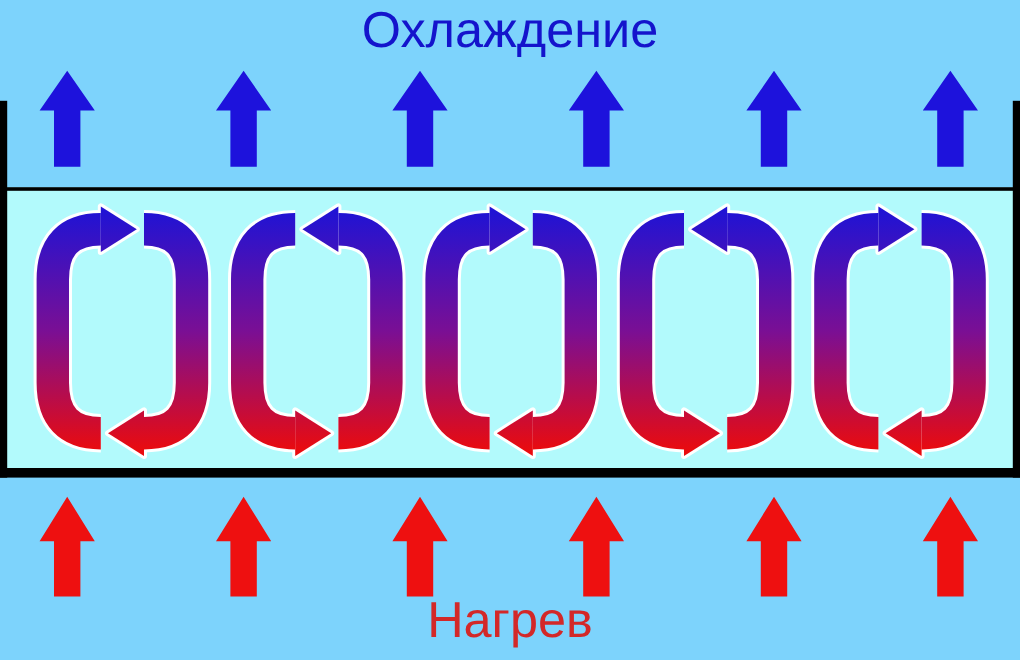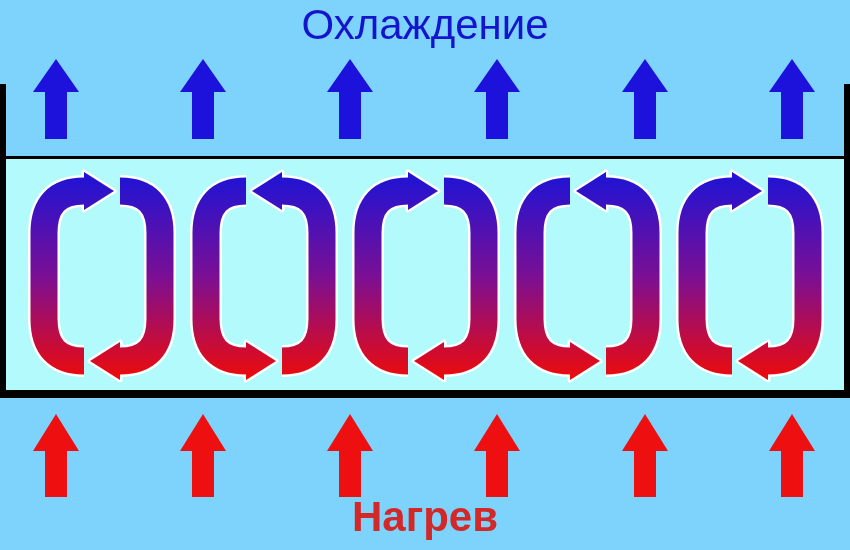--- a/index.html
+++ b/index.html
@@ -24,21 +24,21 @@
     position: absolute;
     left: 0;
     width: 850px;
     text-align: center;
     font-size: 42px;
     line-height: 1;
     letter-spacing: 0px;
     user-select: none;
   }
   .caption.top { top: 4px; }
-  .caption.bottom { top: 496px; font-weight: bold; }
+  .caption.bottom { top: 496px; }
 </style>
 </head>
 <body>
 
 <div class="stage">
   <svg id="scene" width="850" height="550" viewBox="0 0 850 550">
       <defs>
         <linearGradient id="tempGrad" gradientUnits="userSpaceOnUse" x1="0" y1="176" x2="0" y2="376">
           <stop offset="0" stop-color="#2013D4"></stop>
           <stop offset="0.5" stop-color="#7A0F94"></stop>

